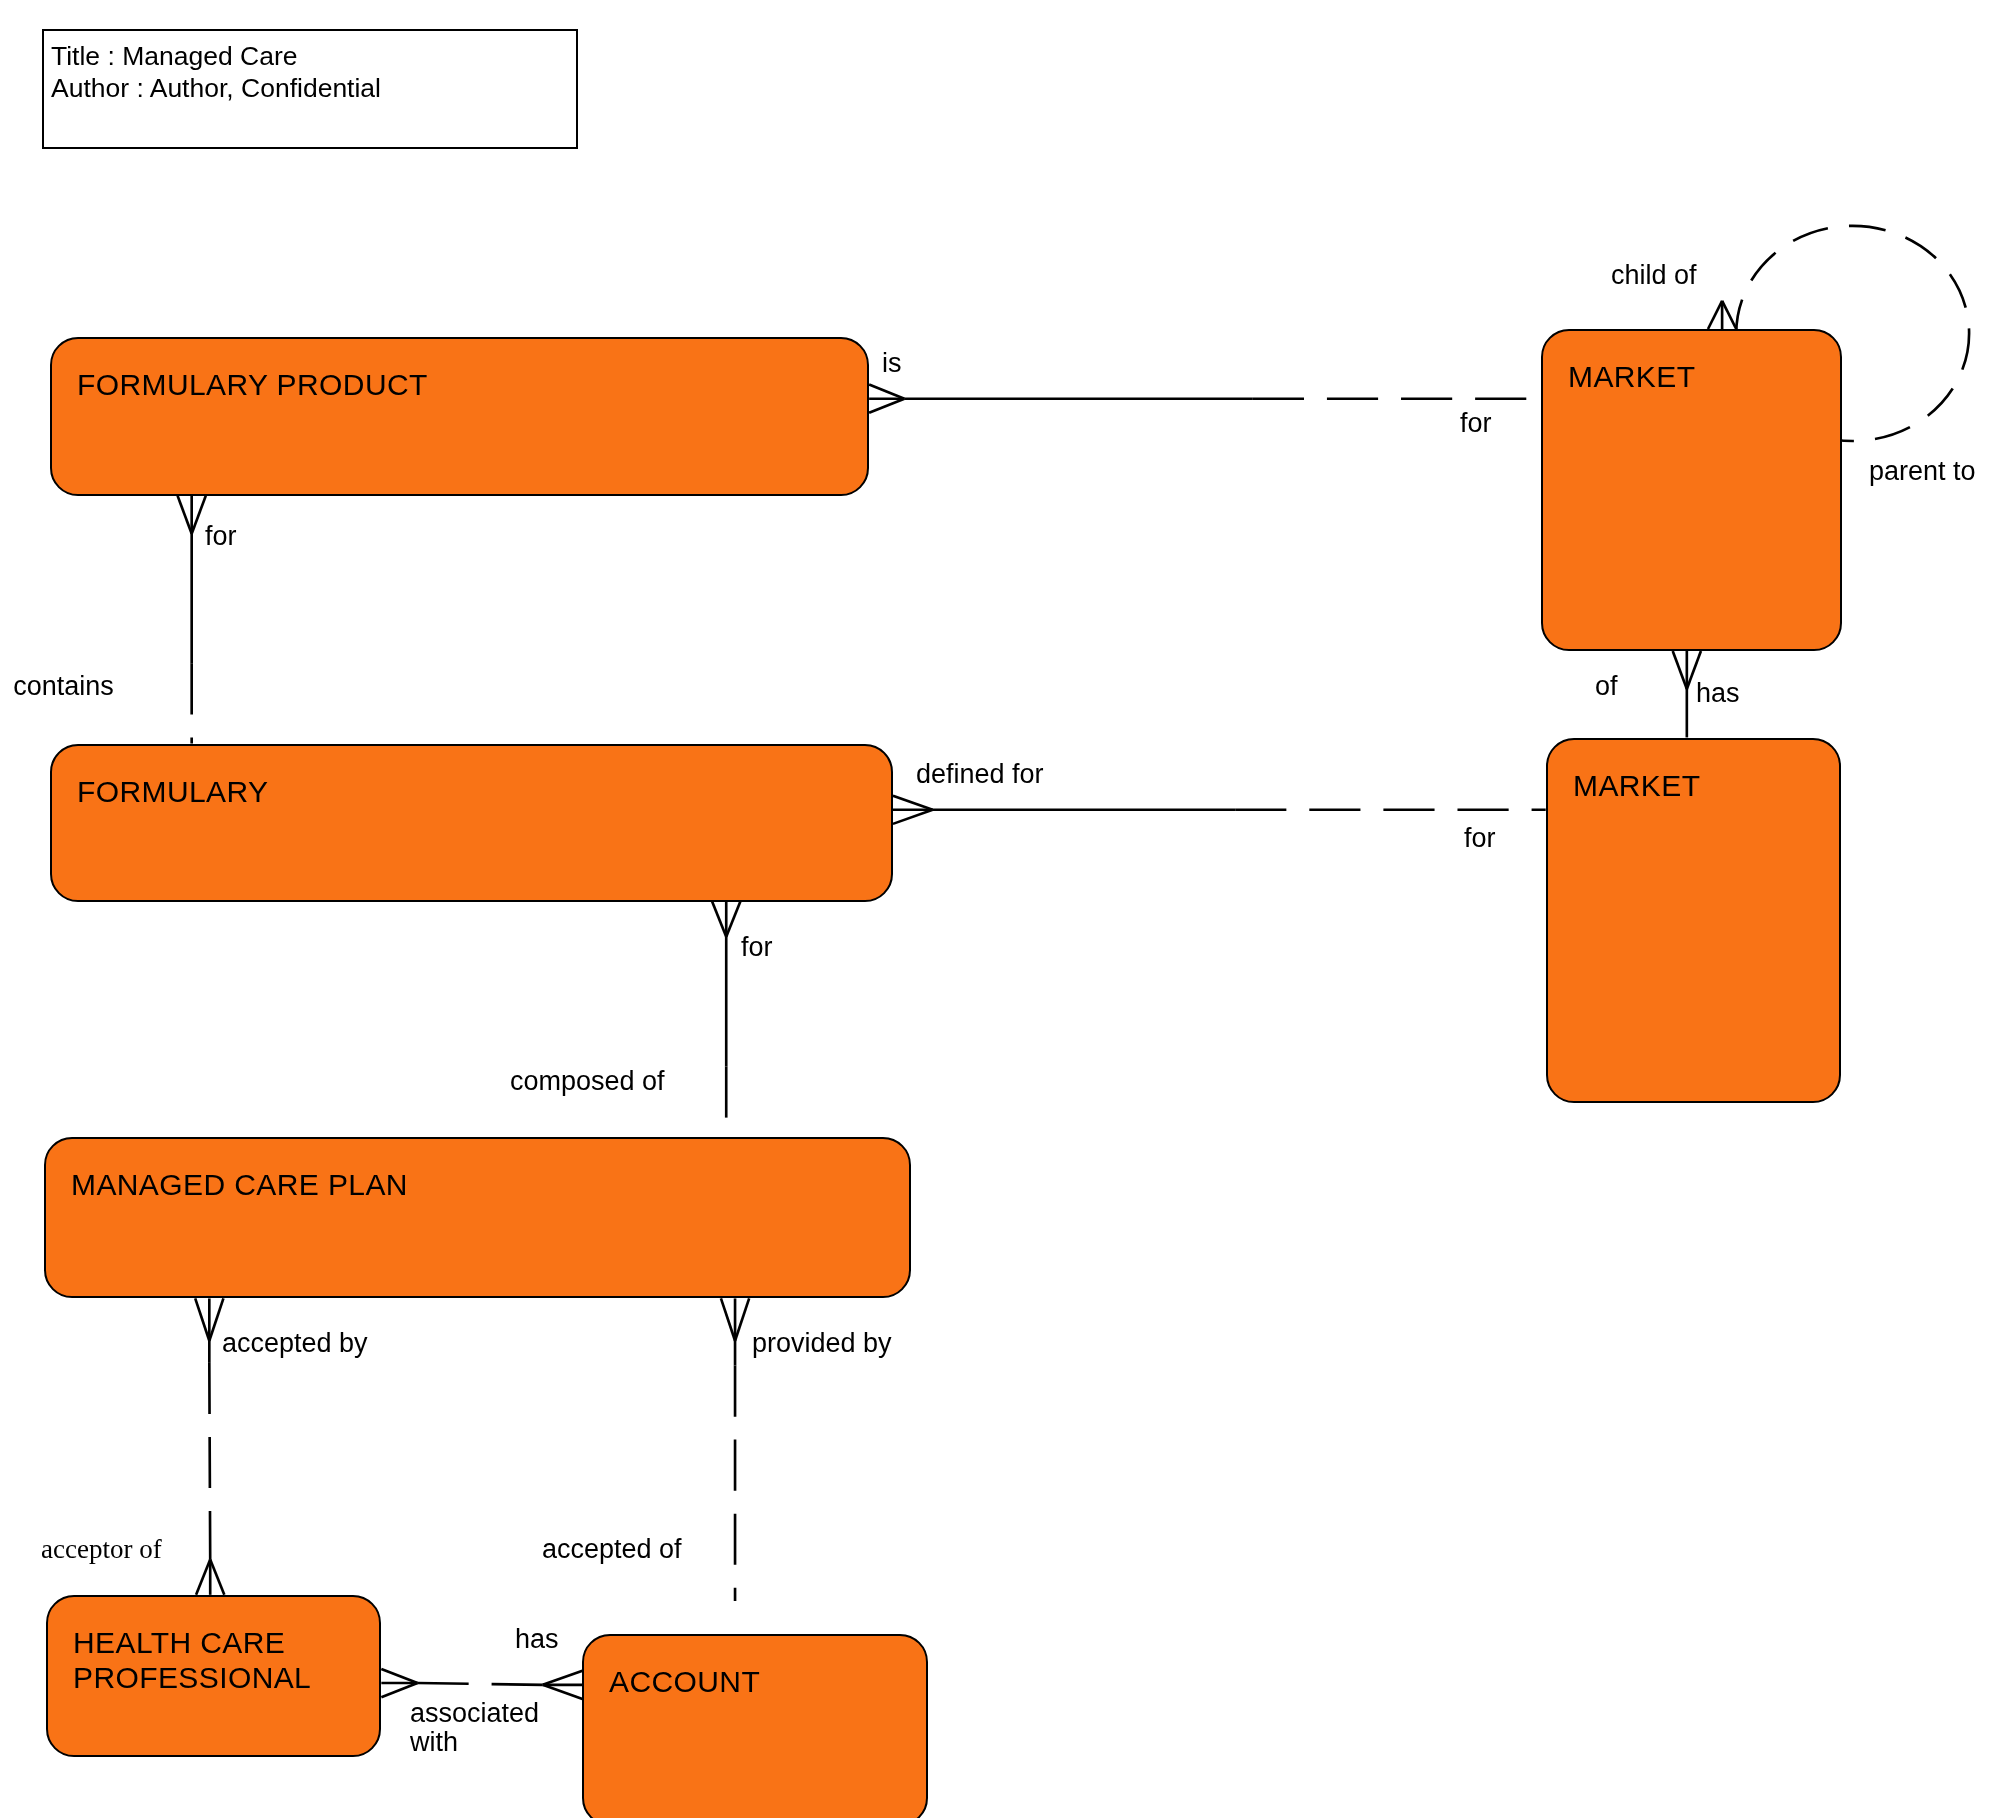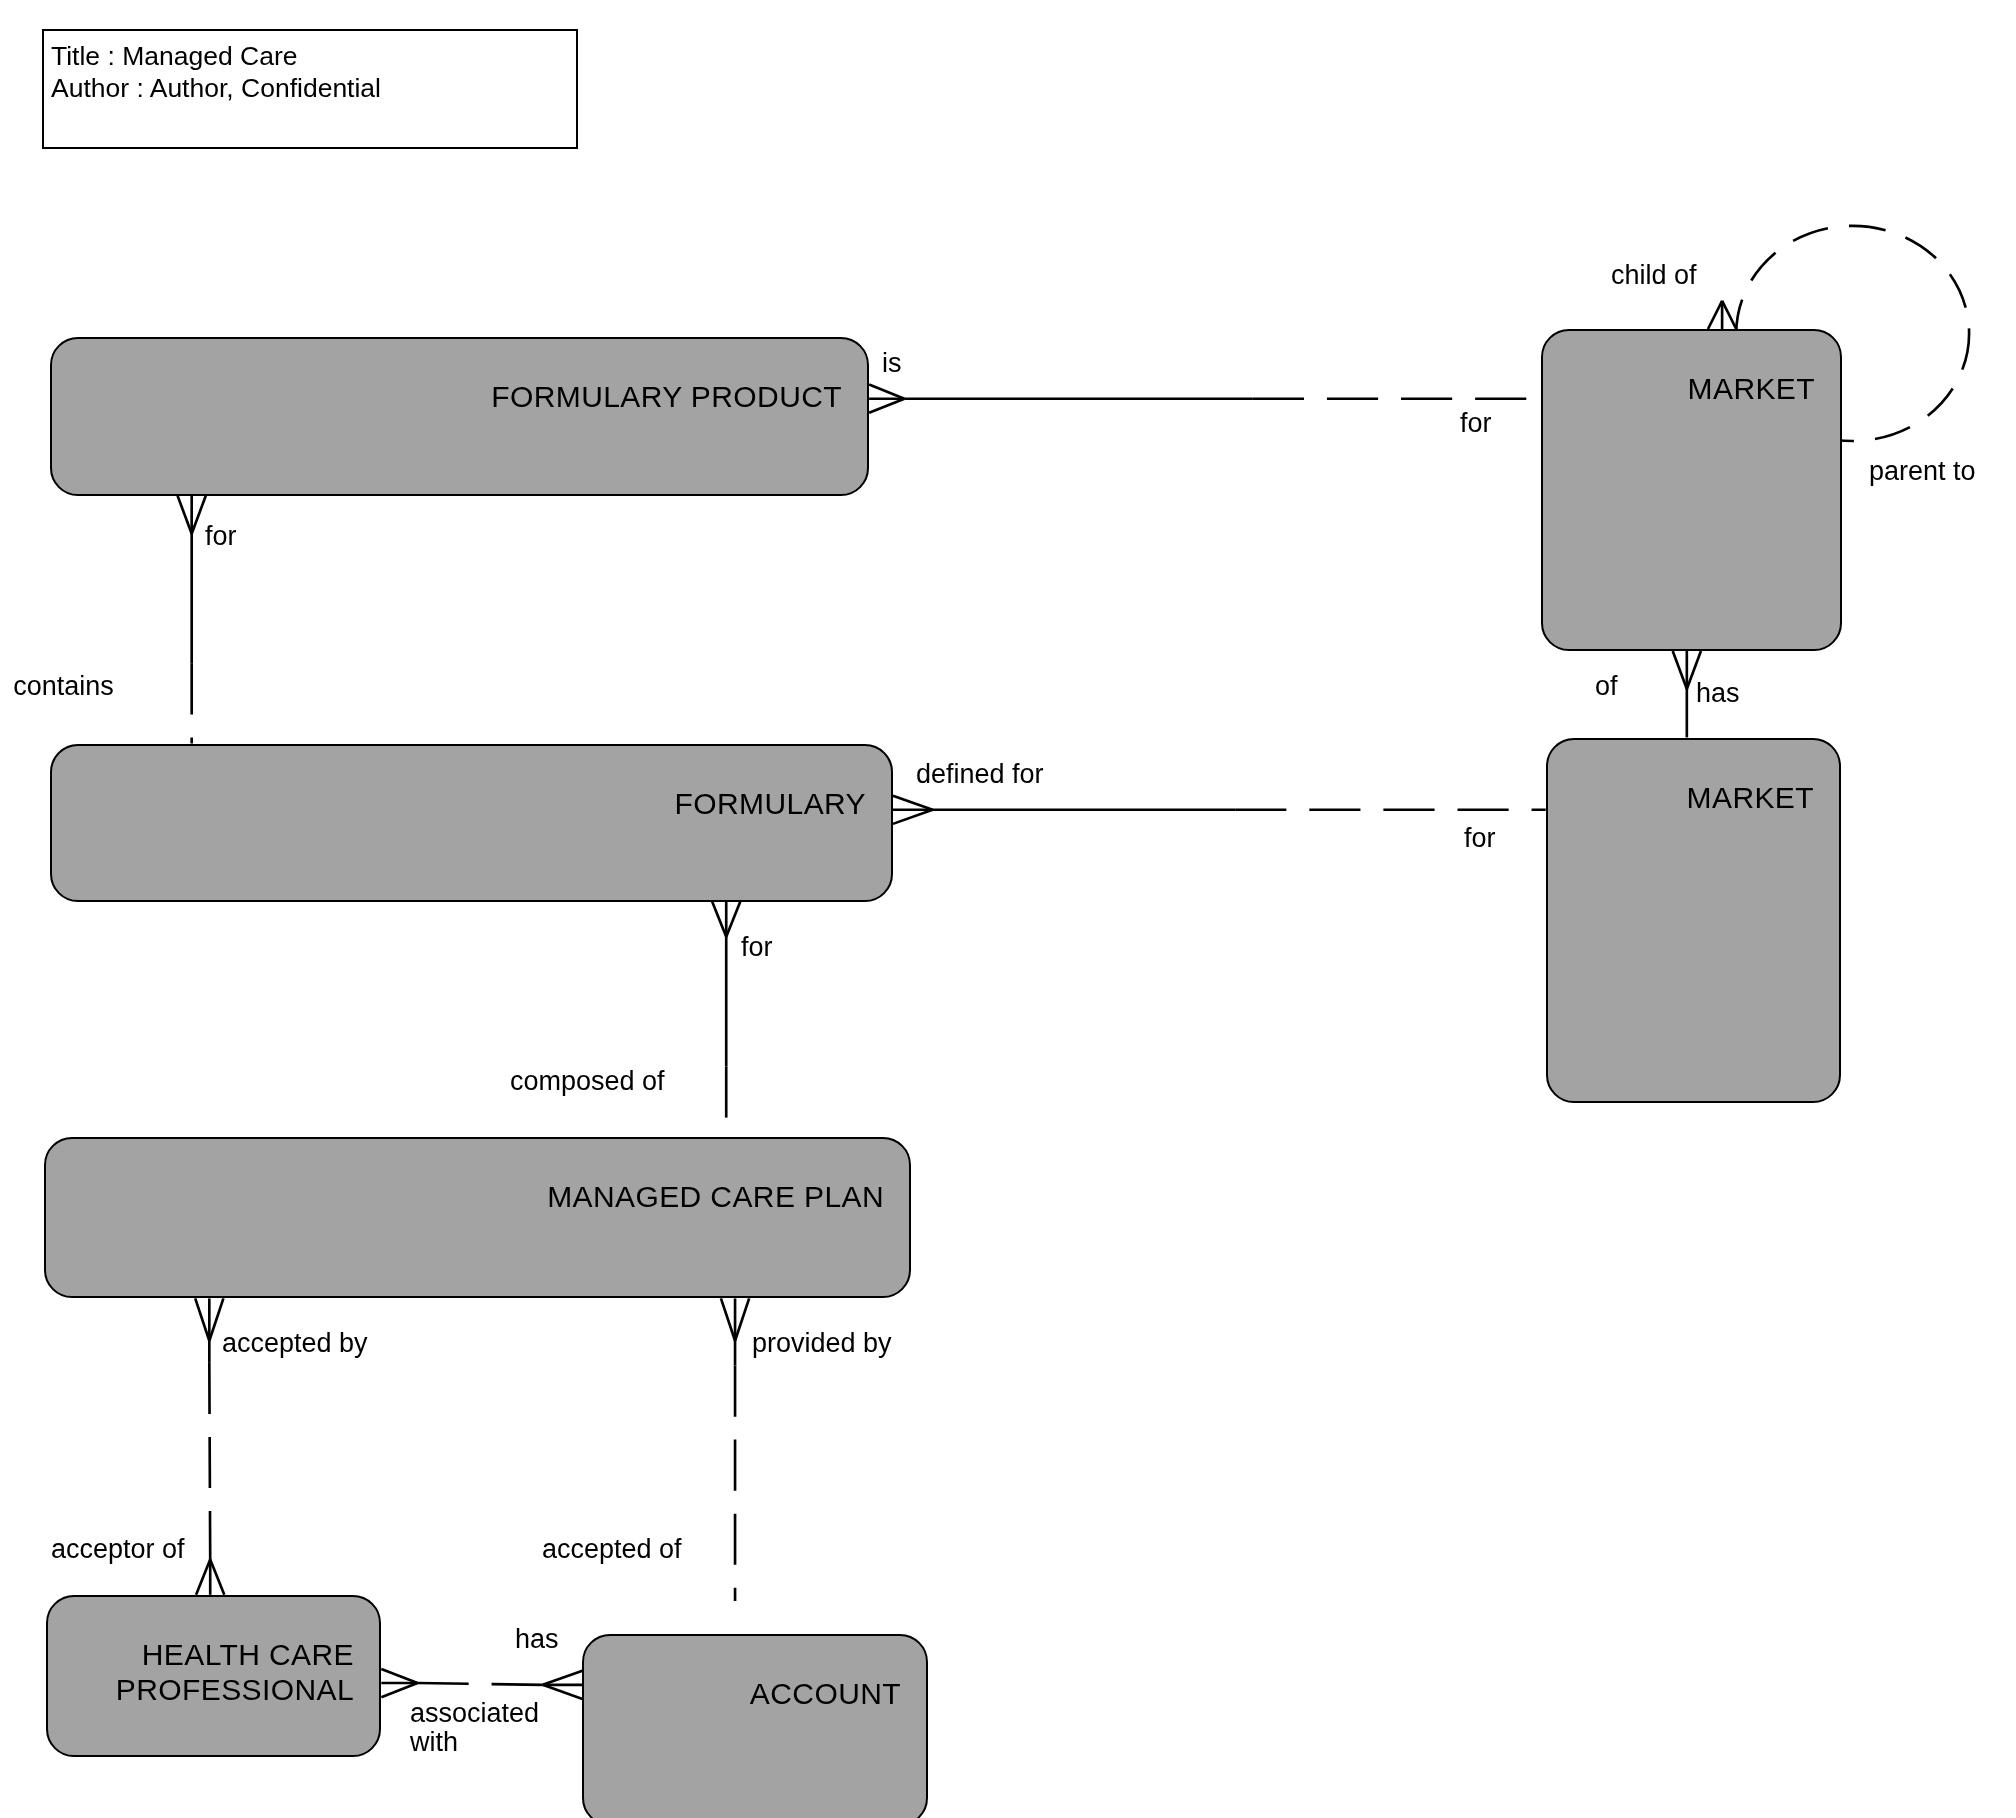--- a/index.html
+++ b/index.html
@@ -7,30 +7,29 @@
     position:relative;
     width:2017px;height:1818px;
     background:#ffffff;
     font-family:"Liberation Sans", sans-serif;
     overflow:hidden;
   }
   #wires{position:absolute;left:0;top:0;z-index:1;}
   .entity{
     position:absolute;
     box-sizing:border-box;
-    background:#a3a3a3;
+    background:#f97316;
     border:2.6px solid #000000;
     border-radius:28px;
     z-index:2;
-    padding:40px 25px 0 25px;
+    padding:28px 25px 0 25px;
     font-size:30px;
     line-height:35px;
     color:#000000;
     letter-spacing:0.4px;
-    text-align:right;
   }
   #title-box{
     position:absolute;
     box-sizing:border-box;
     left:42px;top:29px;width:536px;height:120px;
     border:2.6px solid #000000;
     background:#ffffff;
     z-index:2;
     padding:9px 7px;
     font-size:26.5px;
@@ -124,19 +123,19 @@
       <span class="rel-label" style="left: 1595px; top: 672px;">of</span>
       <span class="rel-label" style="left: 1696px; top: 679px;">has</span>
       <span class="rel-label" style="left: 916px; top: 760px;">defined for</span>
       <span class="rel-label" style="left: 1464px; top: 824px;">for</span>
       <span class="rel-label" style="left: 205px; top: 522px;">for</span>
       <span class="rel-label" style="left: 13.2px; top: 672px;">contains</span>
       <span class="rel-label" style="left: 741px; top: 933px;">for</span>
       <span class="rel-label" style="left: 510px; top: 1067px;">composed of</span>
       <span class="rel-label" style="left: 222px; top: 1329px;">accepted by</span>
       <span class="rel-label" style="left: 752px; top: 1329px;">provided by</span>
-      <span class="rel-label" style="left: 51px; top: 1535px;">acceptor of</span>
+      <span class="rel-label" style="left: 41px; top: 1535px; font-family: Liberation Serif, serif;">acceptor of</span>
       <span class="rel-label" style="left: 542px; top: 1535px;">accepted of</span>
       <span class="rel-label" style="left: 515px; top: 1625px;">has</span>
       <span class="rel-label wrap" style="left: 379px; top: 1699px; width: 168px; padding-left: 31px;">associated with</span>
     </div>
 </div>
 
 
 </body></html>

